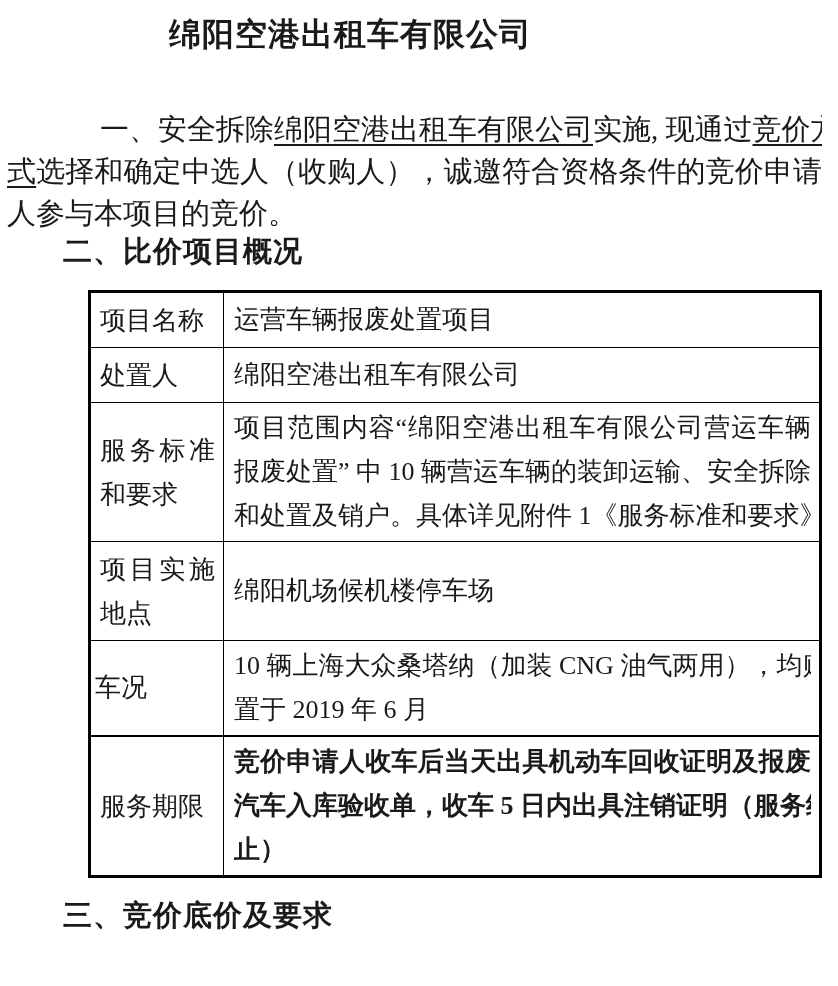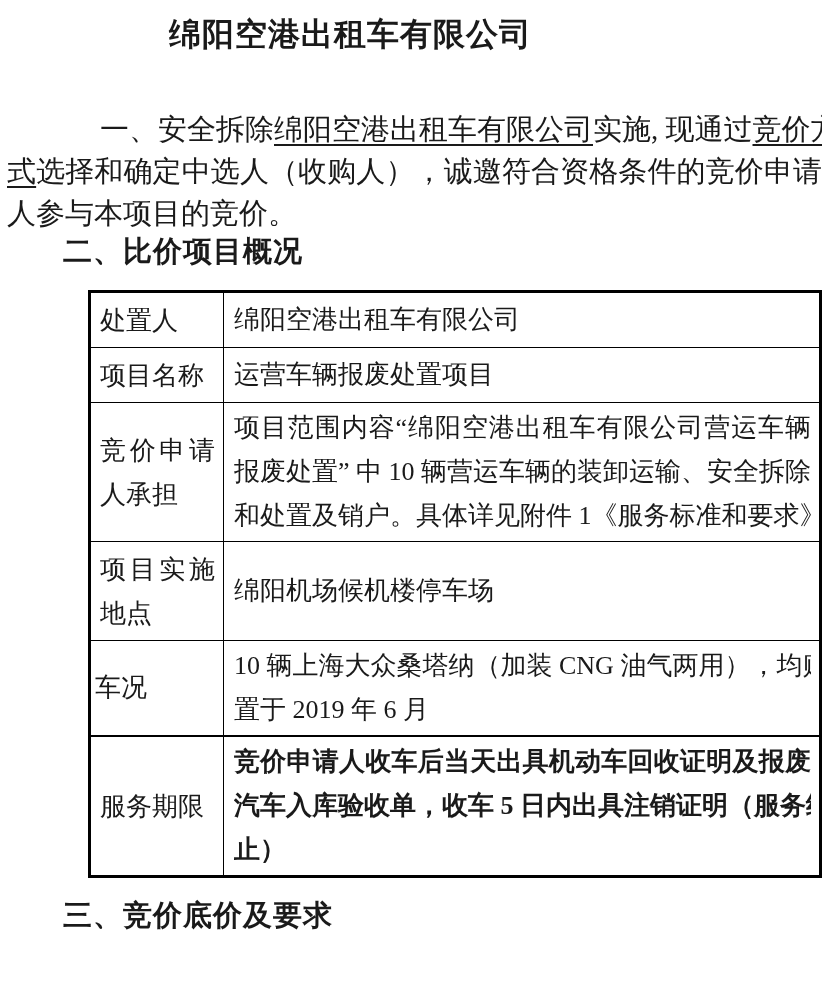--- a/index.html
+++ b/index.html
@@ -105,33 +105,33 @@
     <div class="jline"><span class="indent"></span><span>一、安全拆除</span><span class="u">绵阳空港出租车有限公司</span><span>实施, 现通过</span><span class="u">竞价方</span></div>
     <div class="jline"><span class="u">式</span><span>选择和确定中选人（收购人），诚邀符合资格条件的竞价申请</span></div>
     <div class="pline">人参与本项目的竞价。</div>
   </div>
 
   <div class="sec-heading sec2">二、比价项目概况</div>
 
   <table class="info-table">
     <tbody>
       <tr>
+        <td class="label-cell h46">项目名称</td>
+        <td class="content-cell h46">
+          <div class="pline">运营车辆报废处置项目</div>
+        </td>
+      </tr>
+      <tr>
         <td class="label-cell h50">处置人</td>
         <td class="content-cell h50">
           <div class="pline">绵阳空港出租车有限公司</div>
         </td>
       </tr>
       <tr>
-        <td class="label-cell h46">项目名称</td>
-        <td class="content-cell h46">
-          <div class="pline">运营车辆报废处置项目</div>
-        </td>
-      </tr>
-      <tr>
-        <td class="label-cell h135">竞价申请人承担</td>
+        <td class="label-cell h135">服务标准和要求</td>
         <td class="content-cell h135">
           <div class="jline">项目范围内容“绵阳空港出租车有限公司营运车辆</div>
           <div class="jline">报废处置” 中 10 辆营运车辆的装卸运输、安全拆除</div>
           <div class="jline">和处置及销户。具体详见附件 1《服务标准和要求》</div>
         </td>
       </tr>
       <tr>
         <td class="label-cell h97">项目实施地点</td>
         <td class="content-cell h97">
           <div class="pline">绵阳机场候机楼停车场</div>

